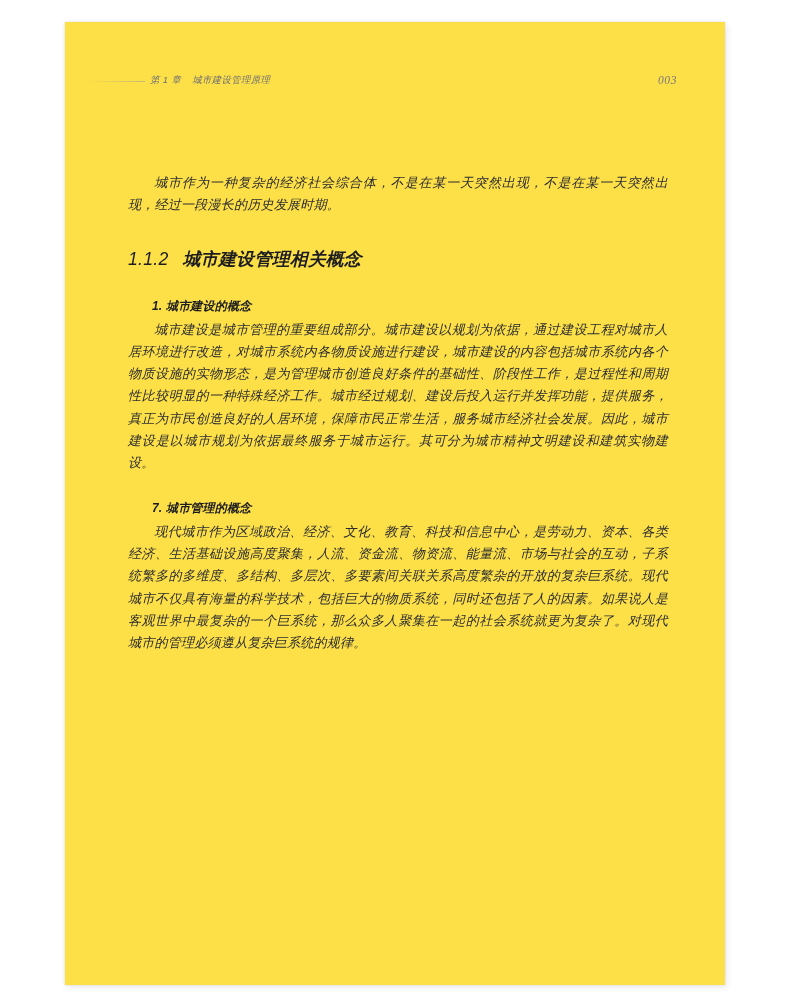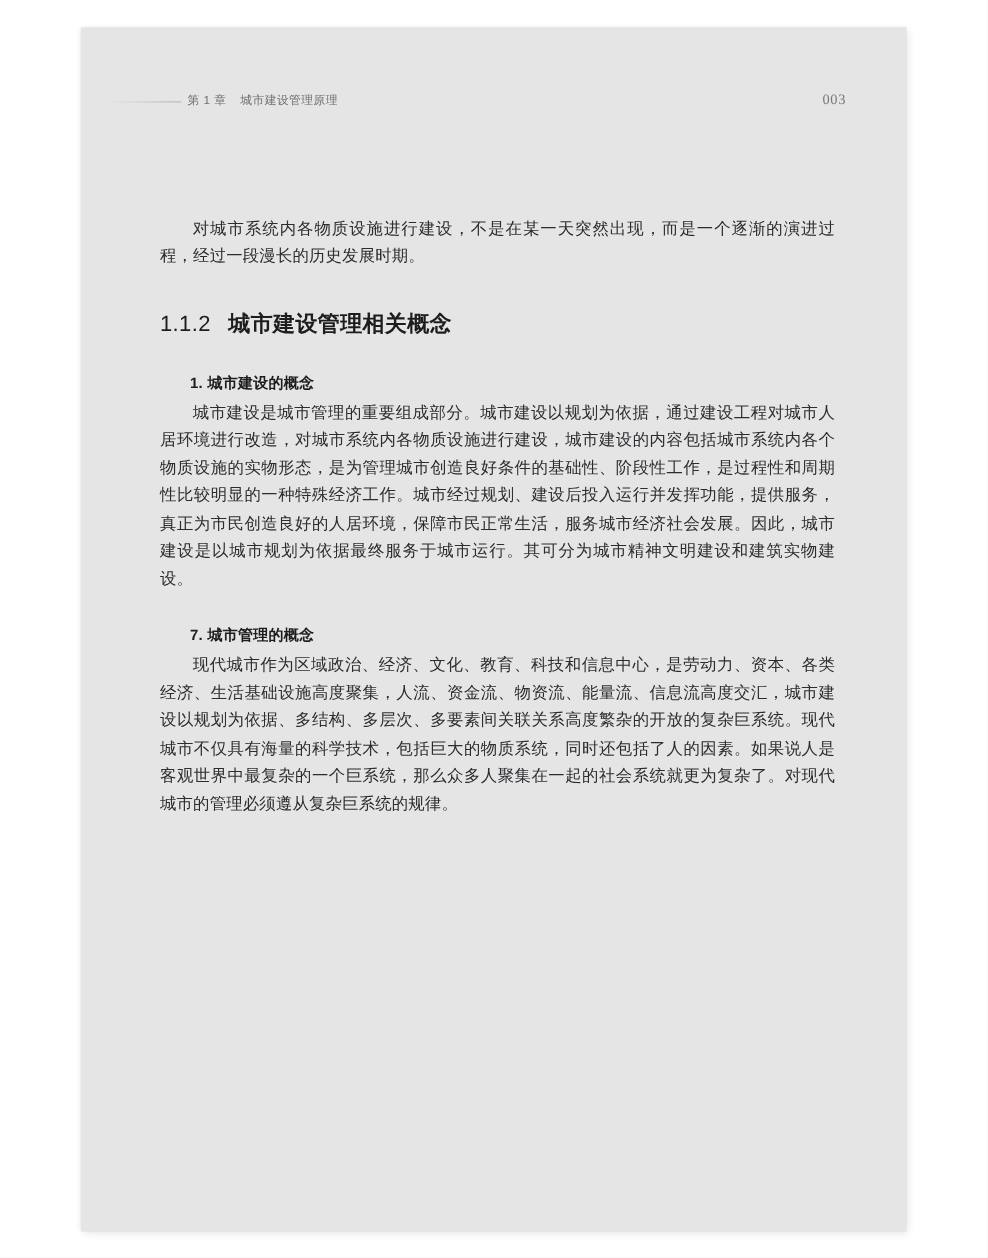--- a/index.html
+++ b/index.html
@@ -22,24 +22,25 @@
     background: #ffffff;
   }
 
   
   .page-sheet {
     position: absolute;
     left: 65px;
     top: 22px;
     width: 660px;
     height: 963px;
-    background: #e5e5e5;
+    background: #fde047;
     box-shadow: 0 0 0 0.5px rgba(0,0,0,0.045),
                 2px 2px 7px rgba(0,0,0,0.085),
                 -1px 0px 4px rgba(0,0,0,0.05);
+    font-style: italic;
   }
 
   
   .running-head {
     position: absolute;
     left: 0px;
     top: 48px;
     width: 660px;
     height: 22px;
   }
@@ -133,25 +134,25 @@
   <div class="page-sheet">
 
     <div class="running-head">
       <div class="rh-rule"></div>
       <div class="rh-chapter"><span>第 1 章</span><span class="rh-sep"></span><span>城市建设管理原理</span></div>
       <div class="rh-pageno">003</div>
     </div>
 
     <div class="text-block">
 
-      <p class="body-para">对城市系统内各物质设施进行建设，不是在某一天突然出现，而是一个逐渐的演进过程，经过一段漫长的历史发展时期。</p>
+      <p class="body-para">城市作为一种复杂的经济社会综合体，不是在某一天突然出现，不是在某一天突然出现，经过一段漫长的历史发展时期。</p>
 
       <h2 class="section-heading"><span class="sh-num">1.1.2</span><span class="sh-gap"></span><span>城市建设管理相关概念</span></h2>
 
       <h3 class="sub-heading">1. 城市建设的概念</h3>
       <p class="body-para">城市建设是城市管理的重要组成部分。城市建设以规划为依据，通过建设工程对城市人居环境进行改造，对城市系统内各物质设施进行建设，城市建设的内容包括城市系统内各个物质设施的实物形态，是为管理城市创造良好条件的基础性、阶段性工作，是过程性和周期性比较明显的一种特殊经济工作。城市经过规划、建设后投入运行并发挥功能，提供服务，真正为市民创造良好的人居环境，保障市民正常生活，服务城市经济社会发展。因此，城市建设是以城市规划为依据最终服务于城市运行。其可分为城市精神文明建设和建筑实物建设。</p>
 
       <h3 class="sub-heading">7. 城市管理的概念</h3>
-      <p class="body-para">现代城市作为区域政治、经济、文化、教育、科技和信息中心，是劳动力、资本、各类经济、生活基础设施高度聚集，人流、资金流、物资流、能量流、信息流高度交汇，城市建设以规划为依据、多结构、多层次、多要素间关联关系高度繁杂的开放的复杂巨系统。现代城市不仅具有海量的科学技术，包括巨大的物质系统，同时还包括了人的因素。如果说人是客观世界中最复杂的一个巨系统，那么众多人聚集在一起的社会系统就更为复杂了。对现代城市的管理必须遵从复杂巨系统的规律。</p>
+      <p class="body-para">现代城市作为区域政治、经济、文化、教育、科技和信息中心，是劳动力、资本、各类经济、生活基础设施高度聚集，人流、资金流、物资流、能量流、市场与社会的互动，子系统繁多的多维度、多结构、多层次、多要素间关联关系高度繁杂的开放的复杂巨系统。现代城市不仅具有海量的科学技术，包括巨大的物质系统，同时还包括了人的因素。如果说人是客观世界中最复杂的一个巨系统，那么众多人聚集在一起的社会系统就更为复杂了。对现代城市的管理必须遵从复杂巨系统的规律。</p>
 
     </div>
   </div>
 </div>
 
 </body></html>

